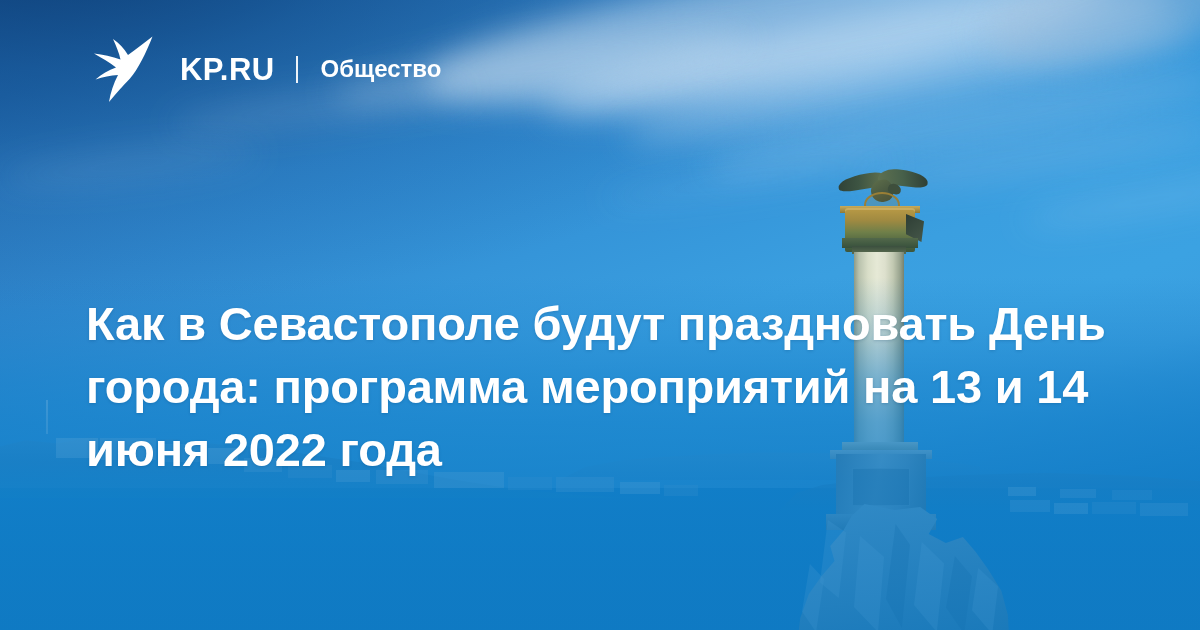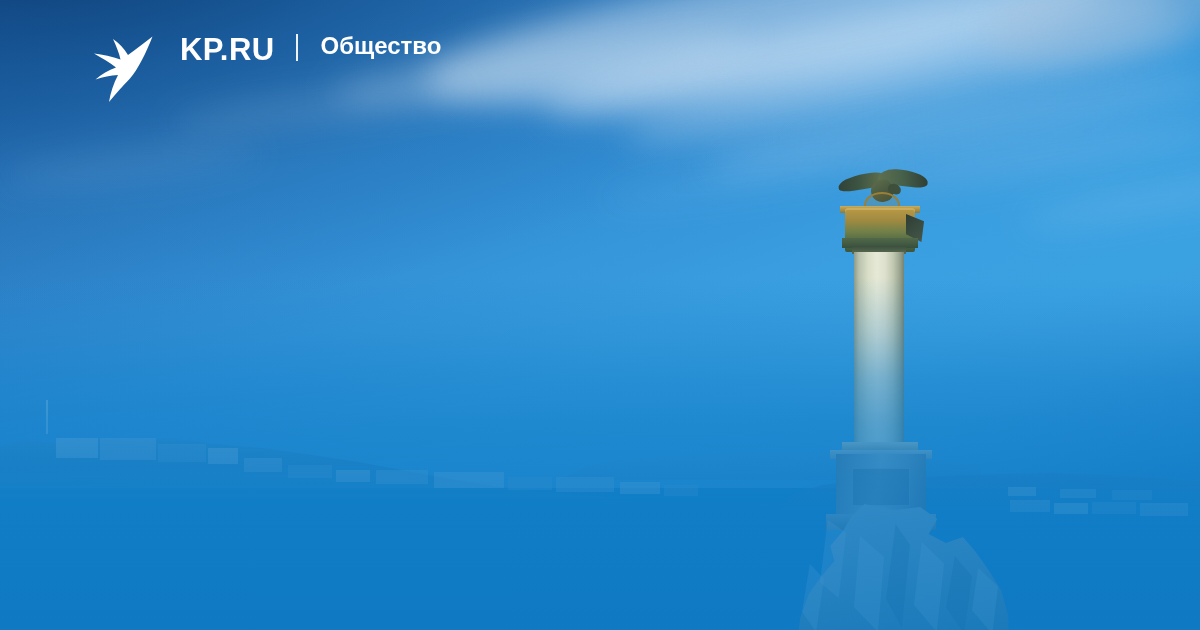--- a/index.html
+++ b/index.html
@@ -211,21 +211,21 @@
       rgba(22,124,198,0.26) 53%,
       rgba(20,126,200,0.52) 60%,
       rgba(18,126,200,0.68) 67%,
       rgba(16,124,198,0.76) 76%,
       rgba(15,122,196,0.80) 100%);
   }
 
   
   .header {
     position: absolute; left: 88px; top: 34px;
-    display: flex; align-items: flex-start; gap: 0;
+    display: flex; align-items: center; gap: 0;
   }
   .logo-bird { width: 66px; height: 70px; display: block; }
   .brand {
     margin-left: 26px;
     font-size: 31px;
     font-weight: 700;
     color: #ffffff;
     letter-spacing: 0.4px;
     line-height: 1;
   }
@@ -349,14 +349,15 @@
                C24 22.5 15 20.5 6 19.5 C14 24 21.5 28.5 28 33.5
                C20.5 36 13.5 40 7.5 45.5 C15 43 22.5 41.5 30 41
                C25.5 49.5 22.5 58.5 21 68 C28 59.5 35 51.5 42 44.5
                C50 35.5 58 19 64.5 2.5 Z" fill="#ffffff"></path>
     </svg>
     <span class="brand">KP.RU</span>
     <span class="divider"></span>
     <span class="rubric">Общество</span>
   </div>
 
+  <h1 class="headline">Как в Севастополе будут праздновать День города: программа мероприятий на 13 и 14 июня 2022 года</h1>
 
 </div>
 
 </body></html>

